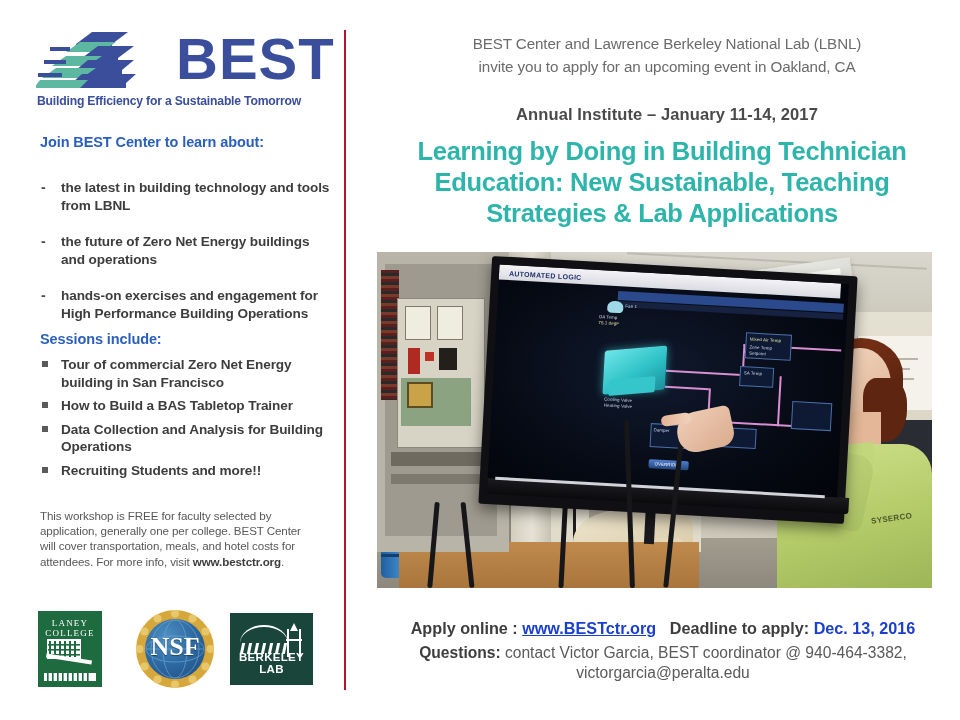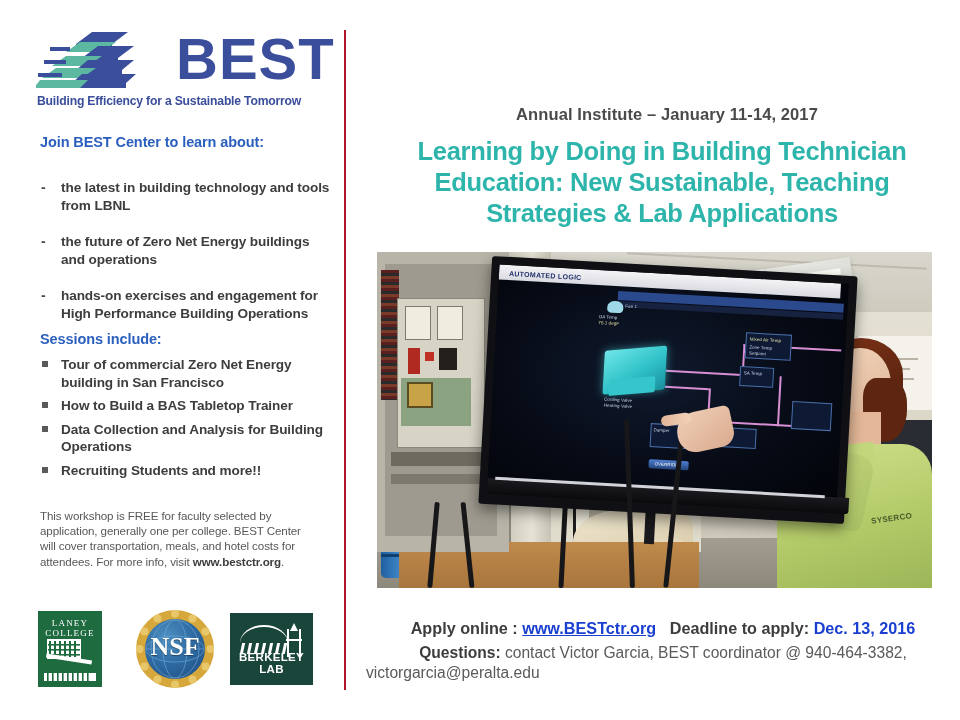--- a/index.html
+++ b/index.html
@@ -348,21 +348,21 @@
   .apply .lbl { font-weight: bold; color:#3d3d3d; }
   .apply .url { font-weight: bold; color:#1a3fd0; text-decoration: underline; }
   .apply .date { font-weight: bold; color:#1a3fd0; }
   .qline {
     position: absolute; left: 22px; top: 641px; width: 594px;
     text-align: center; font-size: 15.6px; line-height: 23px; color:#5a5a5a;
   }
   .qline .lbl { font-weight: bold; color:#3d3d3d; }
   .qline2 {
     position: absolute; left: 22px; top: 664px; width: 594px;
-    text-align: left; font-size: 15.6px; color:#5a5a5a;
+    text-align: center; font-size: 15.6px; color:#5a5a5a;
   }
 </style>
 </head>
 <body>
 
 <div class="page">
 
   <div class="divider"></div>
 
   <div class="left">
@@ -516,20 +516,24 @@
             <span class="tb"></span>
         </div>
         <div class="ltxt">BERKELEY LAB</div>
       </div>
 
     </div>
   </div>
 
   <div class="right">
 
+    <div class="invite">
+      <div>BEST Center and Lawrence Berkeley National Lab (LBNL)</div>
+      <div>invite you to apply for an upcoming event in Oakland, CA</div>
+    </div>
 
     <div class="annual">Annual  Institute – January  11-14, 2017</div>
 
     <div class="bigtitle">
       <div>Learning by Doing in Building Technician</div>
       <div>Education:  New Sustainable, Teaching</div>
       <div>Strategies &amp; Lab Applications</div>
     </div>
 
     <div class="photo">

